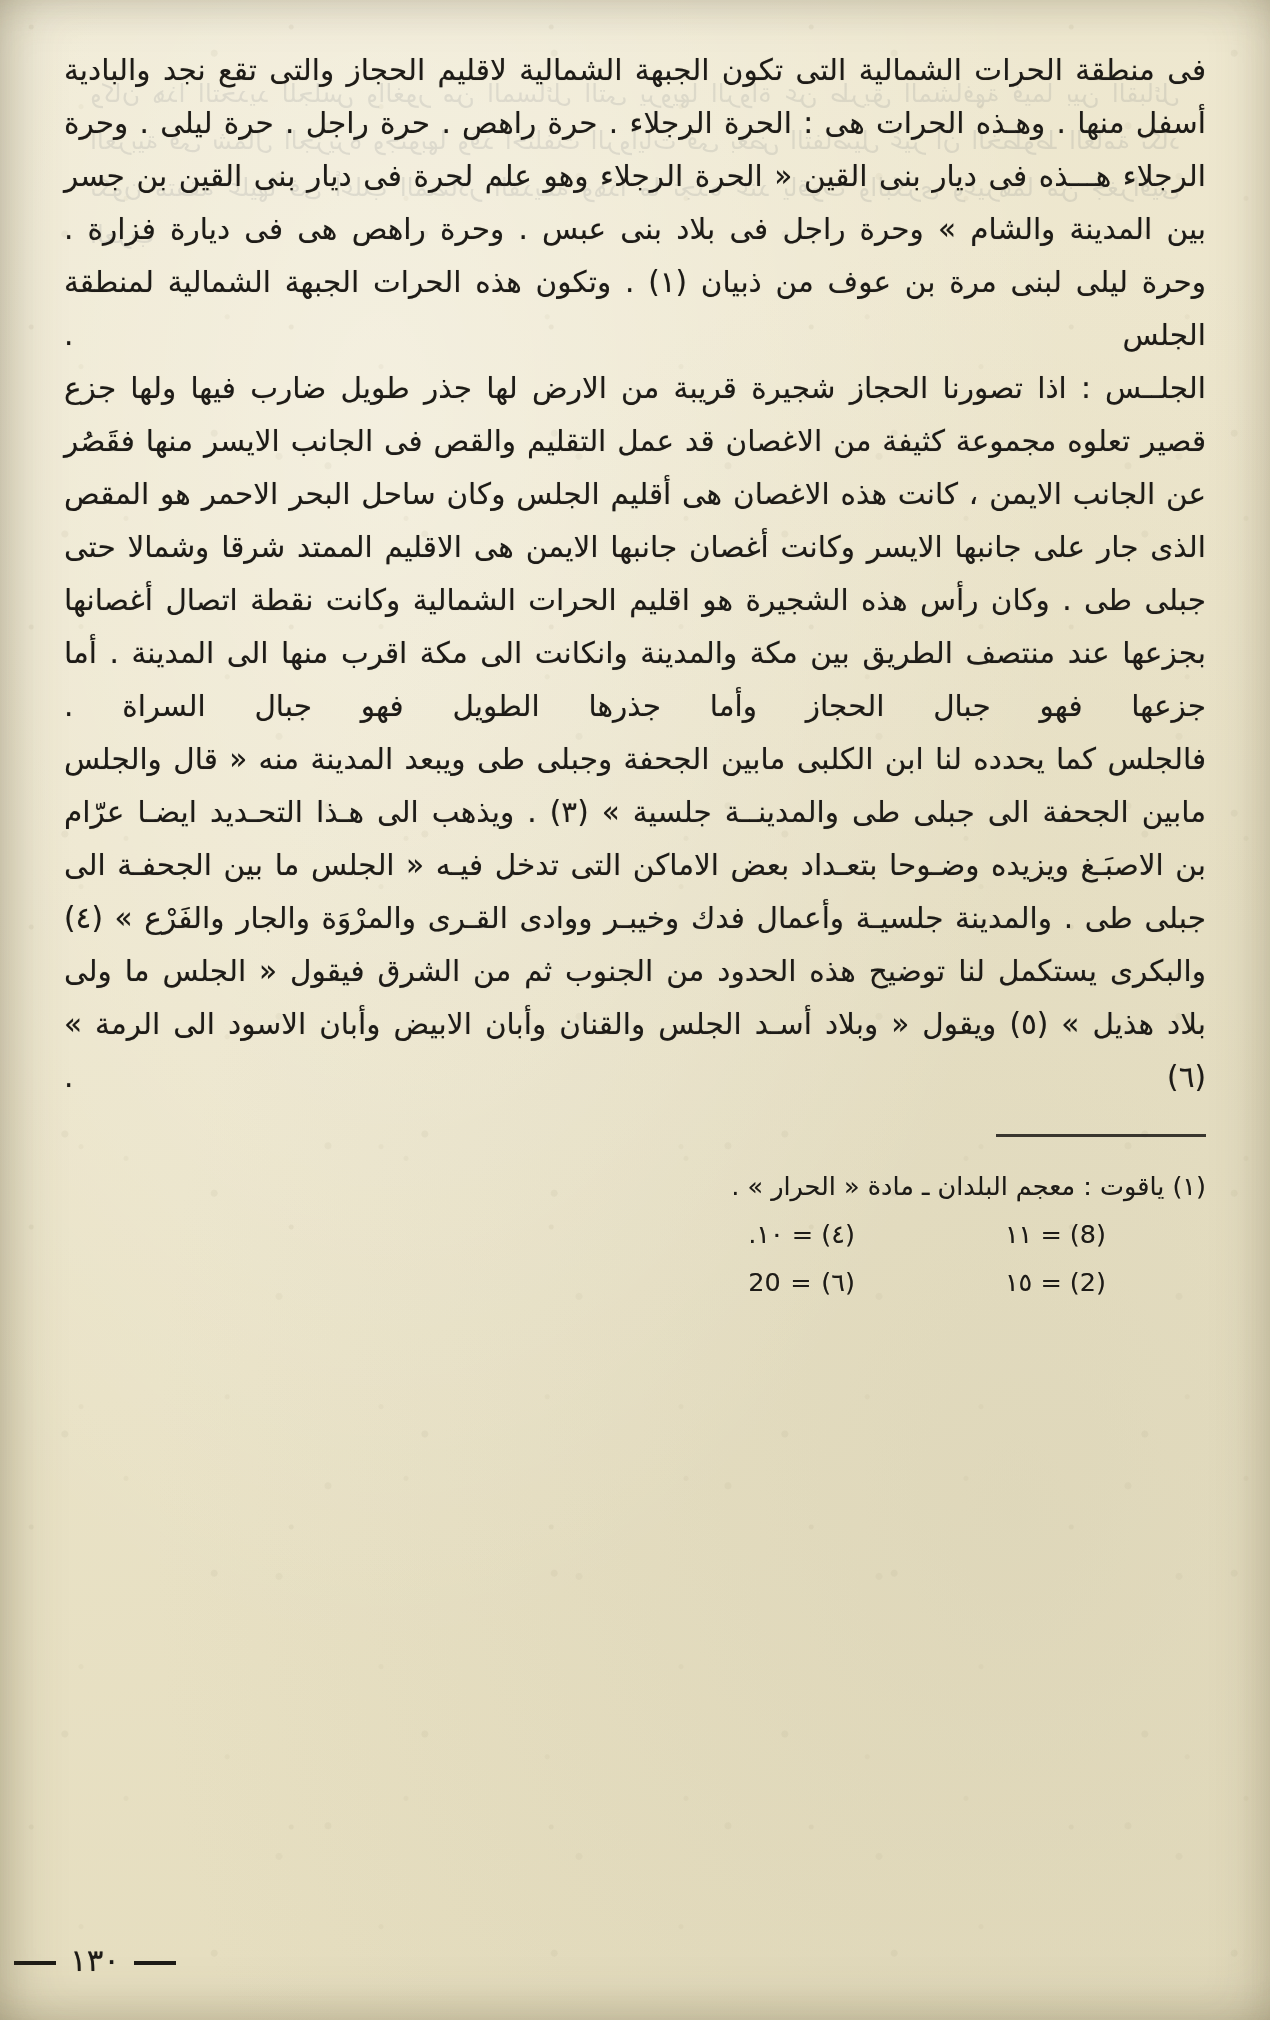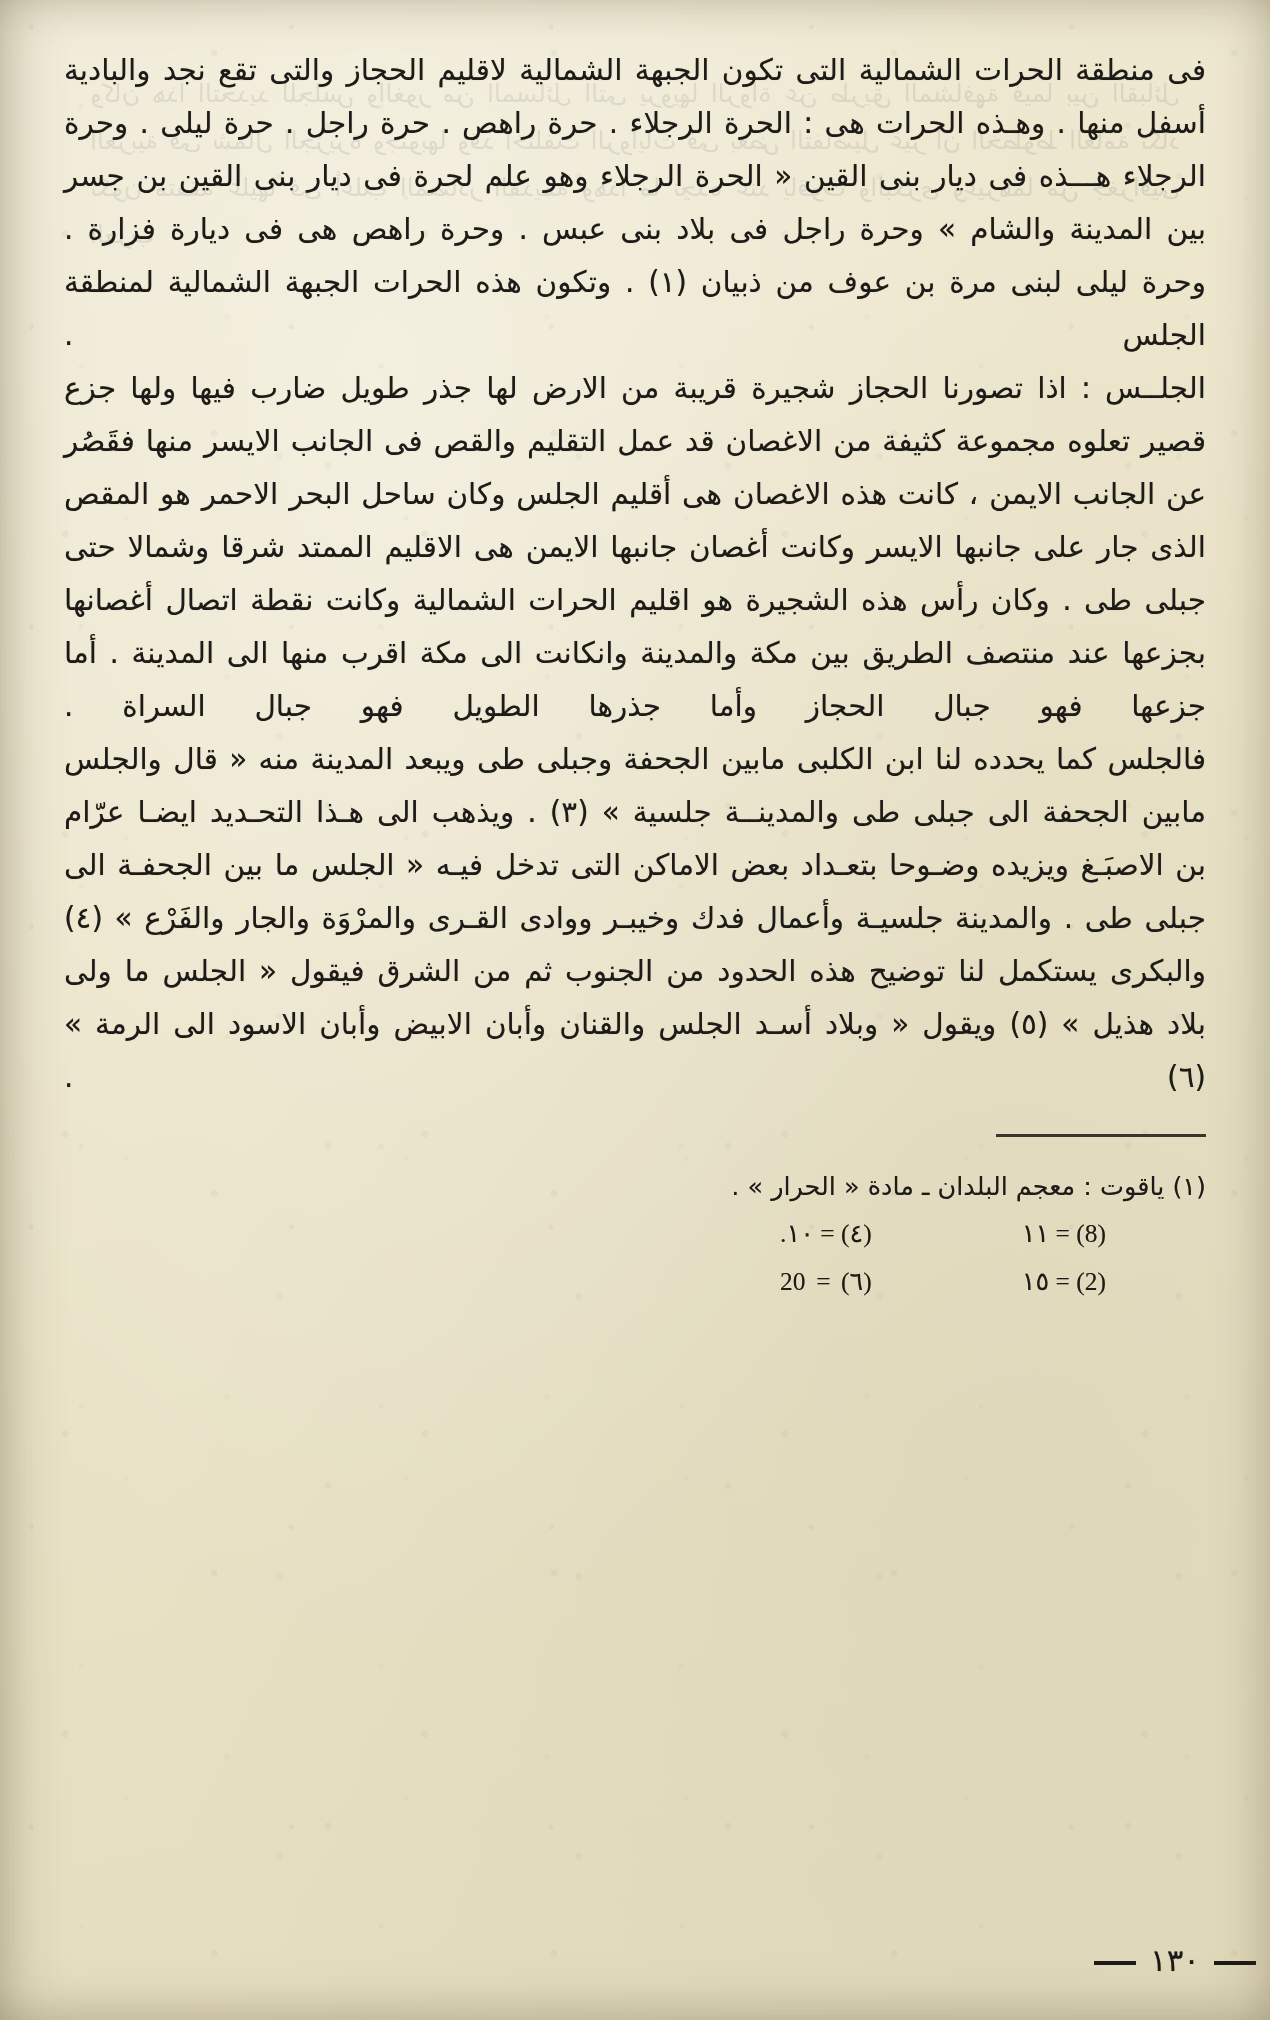--- a/index.html
+++ b/index.html
@@ -122,35 +122,34 @@
   .fn-pairs {
     display: flex;
     flex-direction: row;
     justify-content: flex-start;
     gap: 150px;
     padding-right: 100px;
   }
   .fn-col {
     display: flex;
     flex-direction: column;
-    font-family: Liberation Serif, serif;
   }
   .fn-num {
     font-size: 25.5px;
     line-height: 48px;
     white-space: nowrap;
     text-shadow: 0 0 0.6px rgba(40,35,25,0.4);
   }
 
   .pagenum {
     position: absolute;
     bottom: 42px;
     left: 0;
     right: 0;
-    text-align: right;
+    text-align: left;
     font-size: 31px;
     letter-spacing: 2px;
     color: #1d1b17;
     direction: rtl;
     text-shadow: 0 0 0.7px rgba(40,35,25,0.5);
   }
   .pagenum .dash {
     display: inline-block;
     width: 42px;
     height: 4px;

